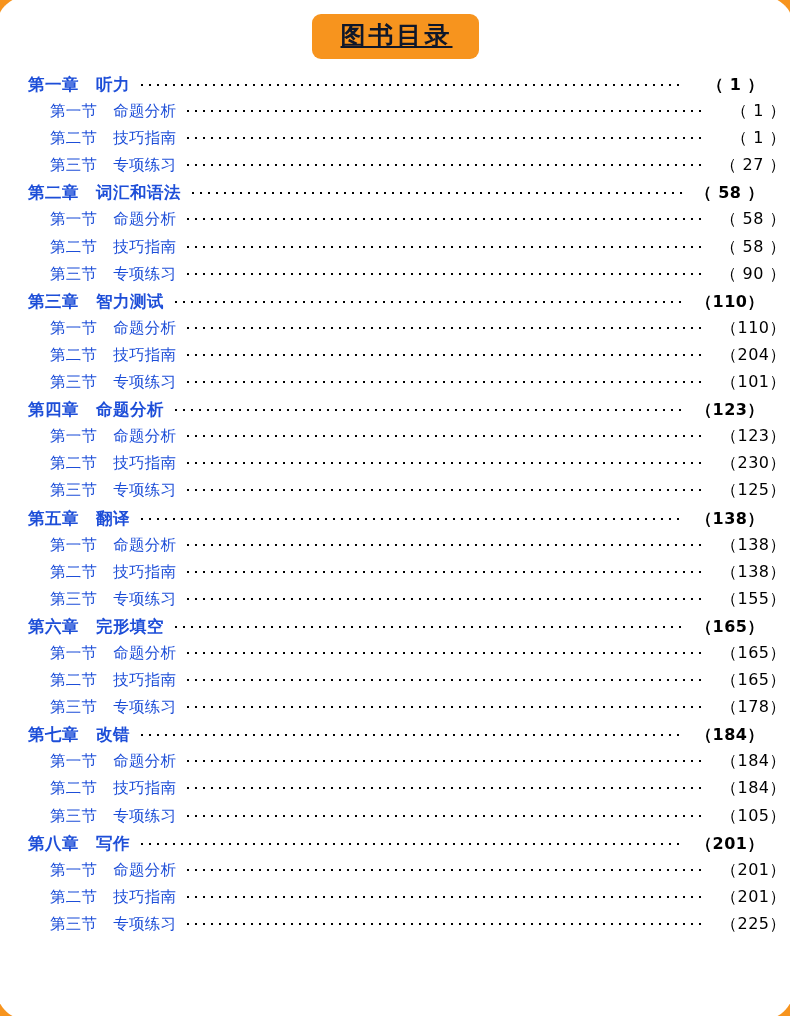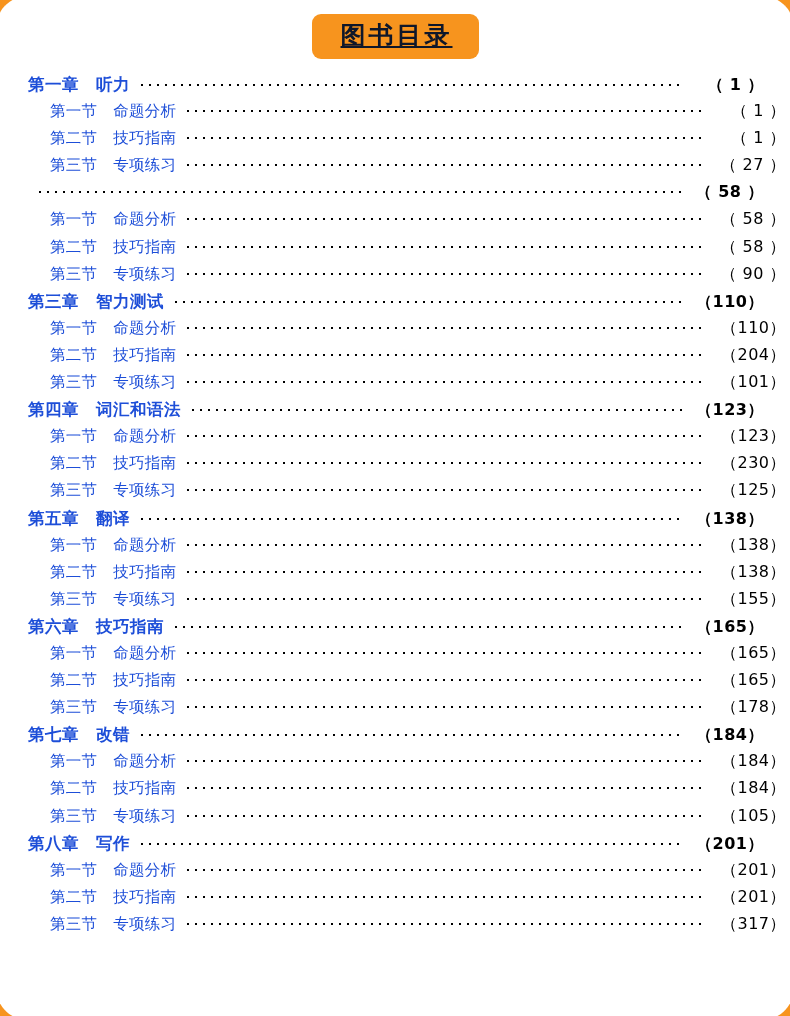--- a/index.html
+++ b/index.html
@@ -170,20 +170,21 @@
       <span class="label">第二节　技巧指南</span>
       <span class="leader"></span>
       <span class="page">（ 1 ）</span>
     </div>
     <div class="row section">
       <span class="label">第三节　专项练习</span>
       <span class="leader"></span>
       <span class="page">（ 27 ）</span>
     </div>
     <div class="row chapter">
+      <span class="label">第二章　词汇和语法</span>
       <span class="leader"></span>
       <span class="page">（ 58 ）</span>
     </div>
     <div class="row section">
       <span class="label">第一节　命题分析</span>
       <span class="leader"></span>
       <span class="page">（ 58 ）</span>
     </div>
     <div class="row section">
       <span class="label">第二节　技巧指南</span>
@@ -209,21 +210,21 @@
       <span class="label">第二节　技巧指南</span>
       <span class="leader"></span>
       <span class="page">（204）</span>
     </div>
     <div class="row section">
       <span class="label">第三节　专项练习</span>
       <span class="leader"></span>
       <span class="page">（101）</span>
     </div>
     <div class="row chapter">
-      <span class="label">第四章　词汇和语法</span>
+      <span class="label">第四章　命题分析</span>
       <span class="leader"></span>
       <span class="page">（123）</span>
     </div>
     <div class="row section">
       <span class="label">第一节　命题分析</span>
       <span class="leader"></span>
       <span class="page">（123）</span>
     </div>
     <div class="row section">
       <span class="label">第二节　技巧指南</span>
@@ -249,21 +250,21 @@
       <span class="label">第二节　技巧指南</span>
       <span class="leader"></span>
       <span class="page">（138）</span>
     </div>
     <div class="row section">
       <span class="label">第三节　专项练习</span>
       <span class="leader"></span>
       <span class="page">（155）</span>
     </div>
     <div class="row chapter">
-      <span class="label">第六章　技巧指南</span>
+      <span class="label">第六章　完形填空</span>
       <span class="leader"></span>
       <span class="page">（165）</span>
     </div>
     <div class="row section">
       <span class="label">第一节　命题分析</span>
       <span class="leader"></span>
       <span class="page">（165）</span>
     </div>
     <div class="row section">
       <span class="label">第二节　技巧指南</span>
@@ -306,15 +307,15 @@
       <span class="page">（201）</span>
     </div>
     <div class="row section">
       <span class="label">第二节　技巧指南</span>
       <span class="leader"></span>
       <span class="page">（201）</span>
     </div>
     <div class="row section">
       <span class="label">第三节　专项练习</span>
       <span class="leader"></span>
-      <span class="page">（317）</span>
+      <span class="page">（225）</span>
     </div>
   </div>
 
 </body></html>

